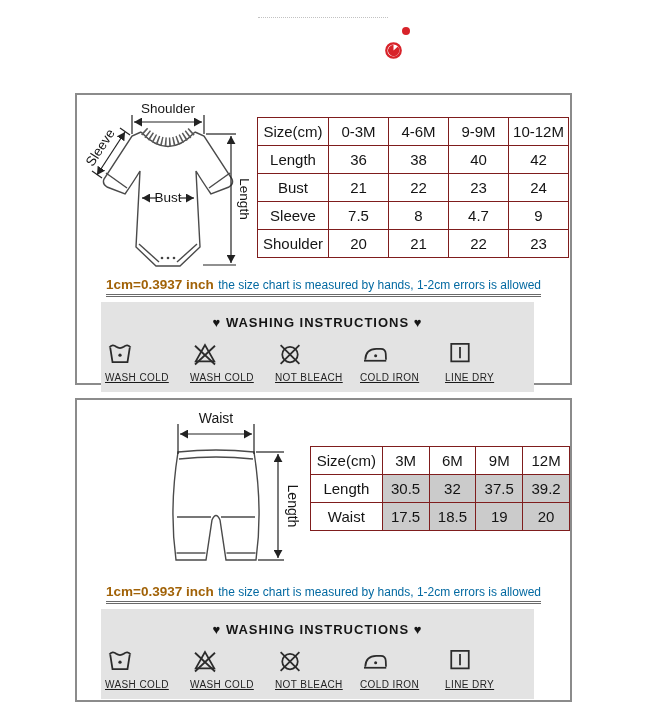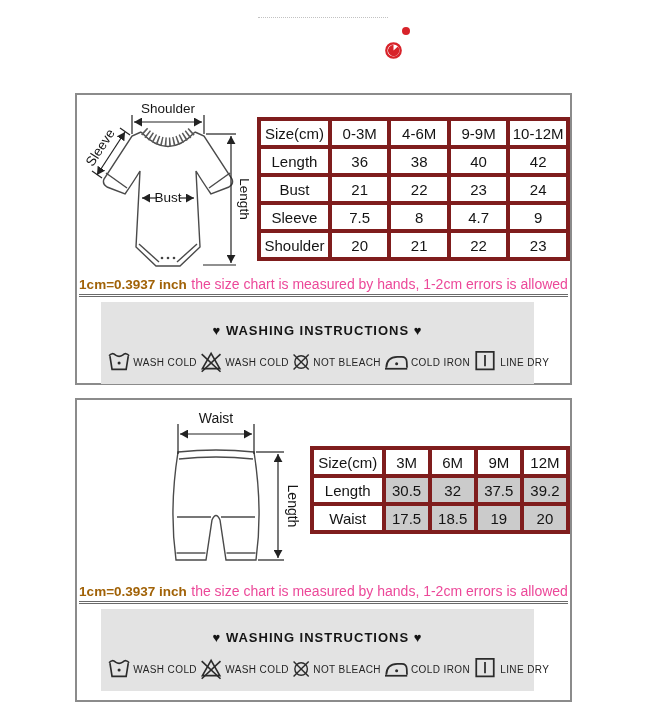--- a/index.html
+++ b/index.html
@@ -27,40 +27,40 @@
   .panel-bodysuit .ptop { height:178px; }
   .panel-pants    .ptop { height:180px;padding-left:35px; }
   .diagram-svg { flex:0 0 auto; }
   .panel-bodysuit .diagram-svg { width:170px; height:170px; margin:6px 0 0 6px; }
   .panel-pants    .diagram-svg { width:170px; height:170px; margin:4px 0 0 20px; }
   .tblwrap1 { margin:22px 0 0 4px; }
   .tblwrap2 { margin:46px 0 0 8px; }
 
   
   table { border-collapse:collapse; }
-  td { border:4px solid #7f1d1d; text-align:center; vertical-align:middle;
+  td { border:1px solid #7f1d1d; text-align:center; vertical-align:middle;
        font-size:15px; color:#141414; height:28px; padding:0 2px; background:#fff; }
   .t1 td { width:60px; }
   .t1 td:first-child { width:71px; }
   .t2 td { width:49px; }
   .t2 td:first-child { width:73px; }
   .t2 td.gc { background:#cbcbcb; }
 
   
   .note { text-align:center; margin-top:2px; white-space:nowrap; }
   .note-inner { display:inline-block; border-bottom:3px double #6a6a6a; padding-bottom:1px; }
   .nb { font-weight:bold; font-size:13.5px; color:#a16207; }
-  .nr { font-size:14px; color:#ec4899; }
-
-  
-  .wash { background:#e3e3e3; margin:5px 36px 0 24px; padding:21px 4px 9px; }
+  .nr { font-size:12px; color:#0369a1; }
+
+  
+  .wash { background:#e3e3e3; margin:5px 36px 0 24px; padding:13px 4px 9px; }
   .wash-title { text-align:center; font-weight:bold; font-size:13px;
     letter-spacing:1px; color:#151515; }
   .wash-items { display:flex; justify-content:space-around; margin-top:7px; }
-  .wash-item { display:flex; flex-direction:row; align-items:center; width:92px; }
+  .wash-item { display:flex; flex-direction:column; width:92px;text-decoration:underline; }
   .wash-item svg { width:30px; height:30px; }
   .wash-label { margin-top:5px; font-size:10px; letter-spacing:0.4px; color:#242424; white-space:nowrap; }
 
   svg text { font-family:"Liberation Sans", sans-serif; fill:#161616; }
 </style>
 </head>
 <body>
 
 <div class="page">
 

